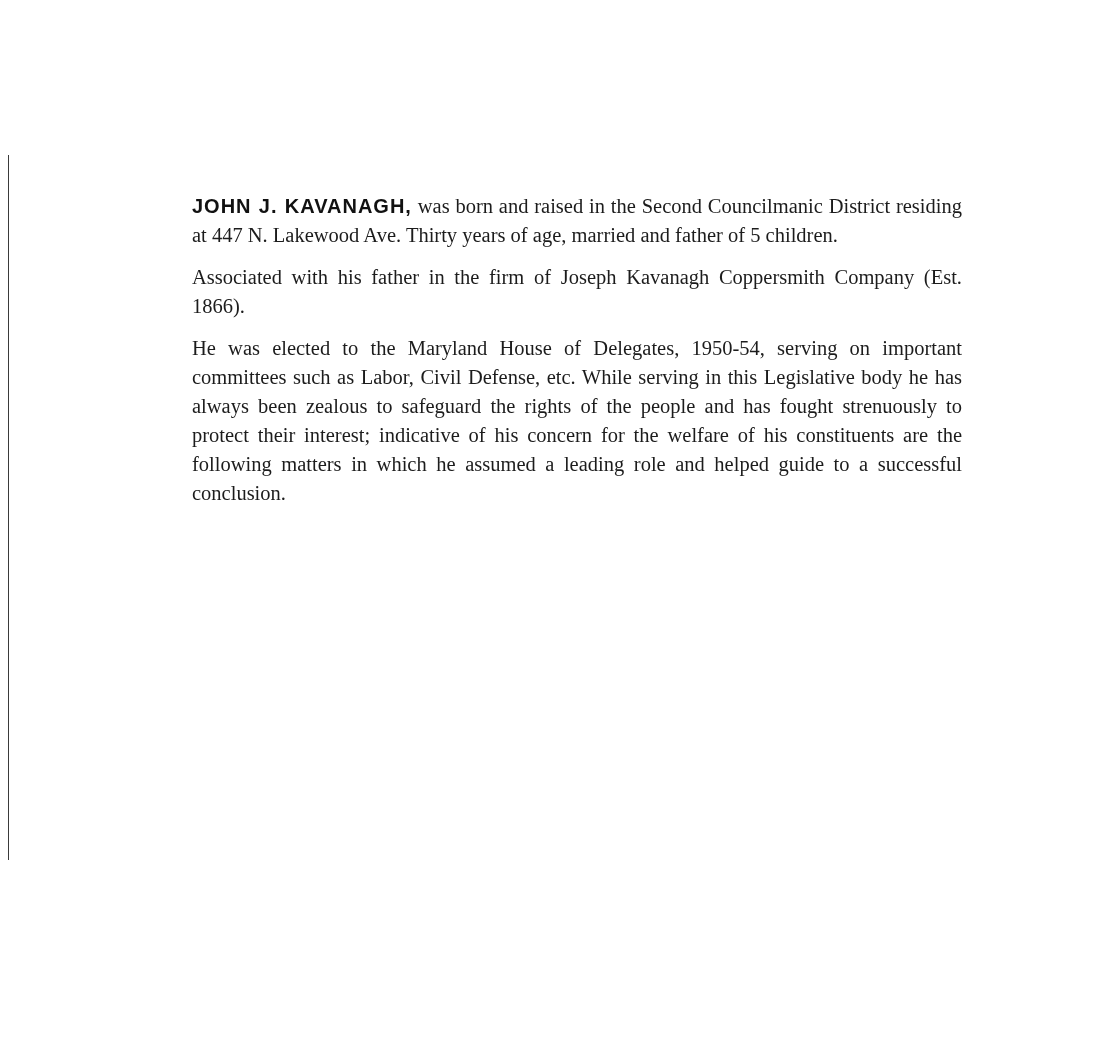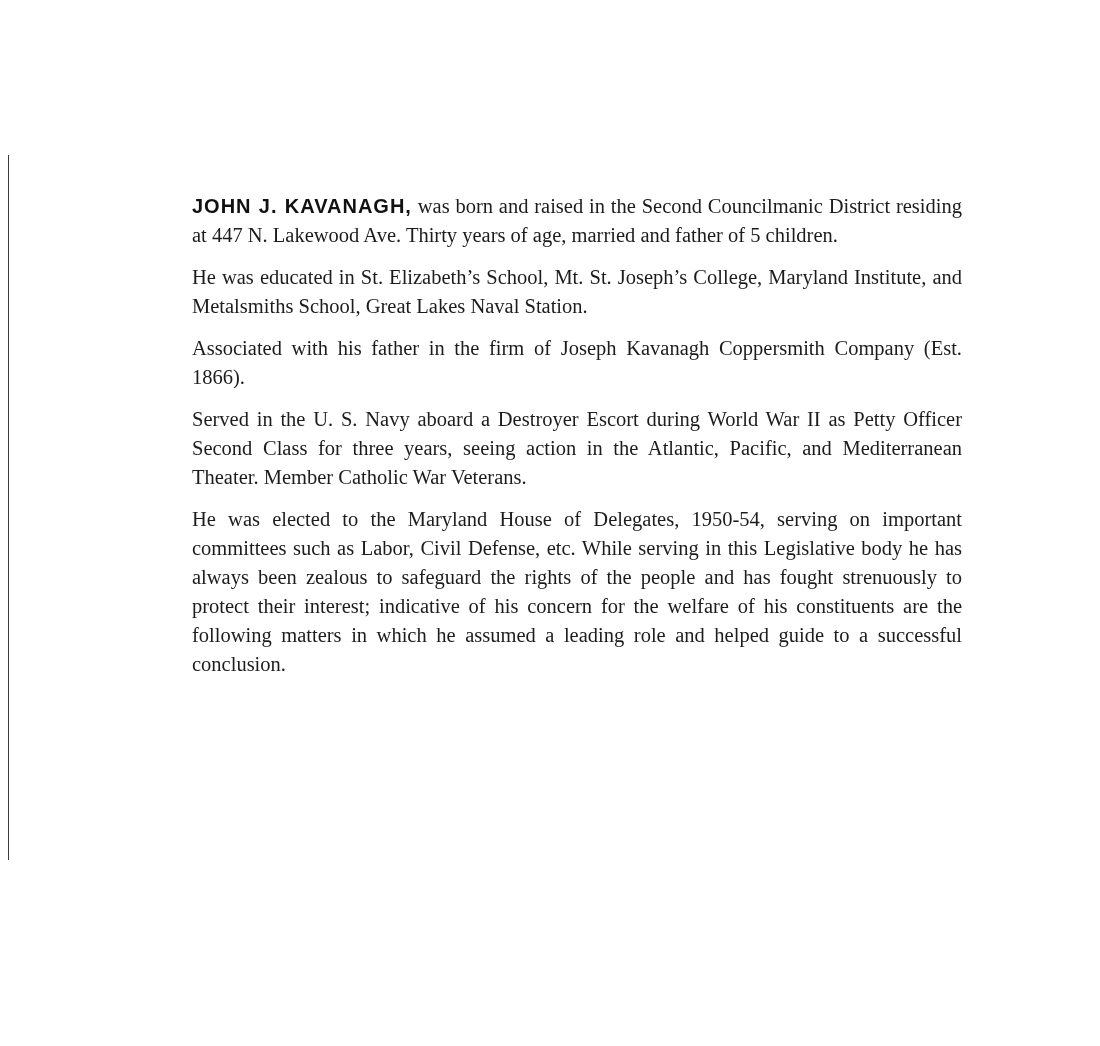--- a/index.html
+++ b/index.html
@@ -44,17 +44,15 @@
       color: #111111;
     }
   </style>
 </head>
 <body>
 
 <div class="edge-line"></div>
 
 <div class="page-body">
   <p><span class="name-heading">JOHN J. KAVANAGH,</span><span> was born and raised in the Second Councilmanic District residing at 447 N. Lakewood Ave. Thirty years of age, married and father of 5 children.</span></p>
-  <p>He was educated in St. Elizabeth’s School, Mt. St. Joseph’s College, Maryland Institute, and Metalsmiths School, Great Lakes Naval Station.</p>
   <p>Associated with his father in the firm of Joseph Kavanagh Coppersmith Com­pany (Est. 1866).</p>
-  <p>Served in the U. S. Navy aboard a Destroyer Escort during World War II as Petty Officer Second Class for three years, seeing action in the Atlantic, Pacific, and Mediterranean Theater. Member Catholic War Veterans.</p>
   <p>He was elected to the Maryland House of Delegates, 1950-54, serving on im­portant committees such as Labor, Civil Defense, etc. While serving in this Legislative body he has always been zealous to safeguard the rights of the people and has fought strenuously to protect their interest; indicative of his concern for the welfare of his constituents are the following matters in which he assumed a leading role and helped guide to a successful conclusion.</p>
 </div>
 
 </body></html>

